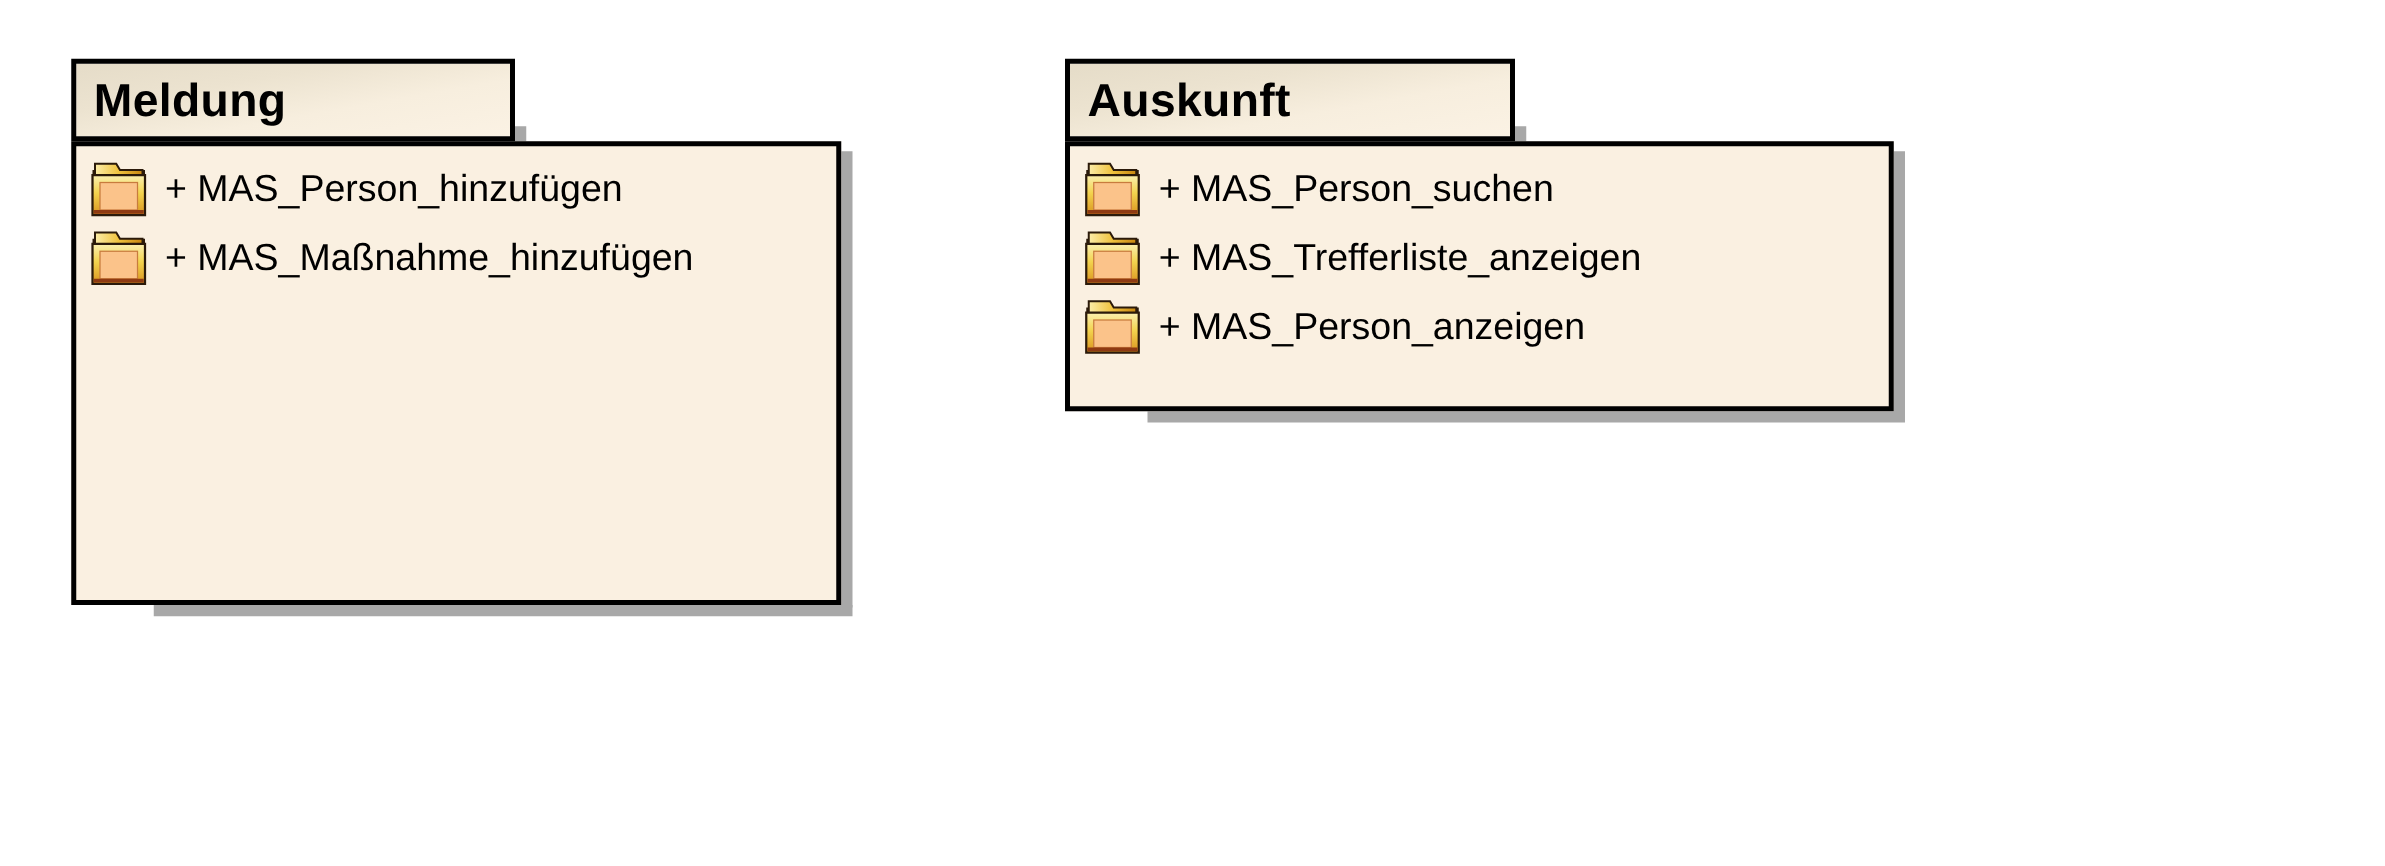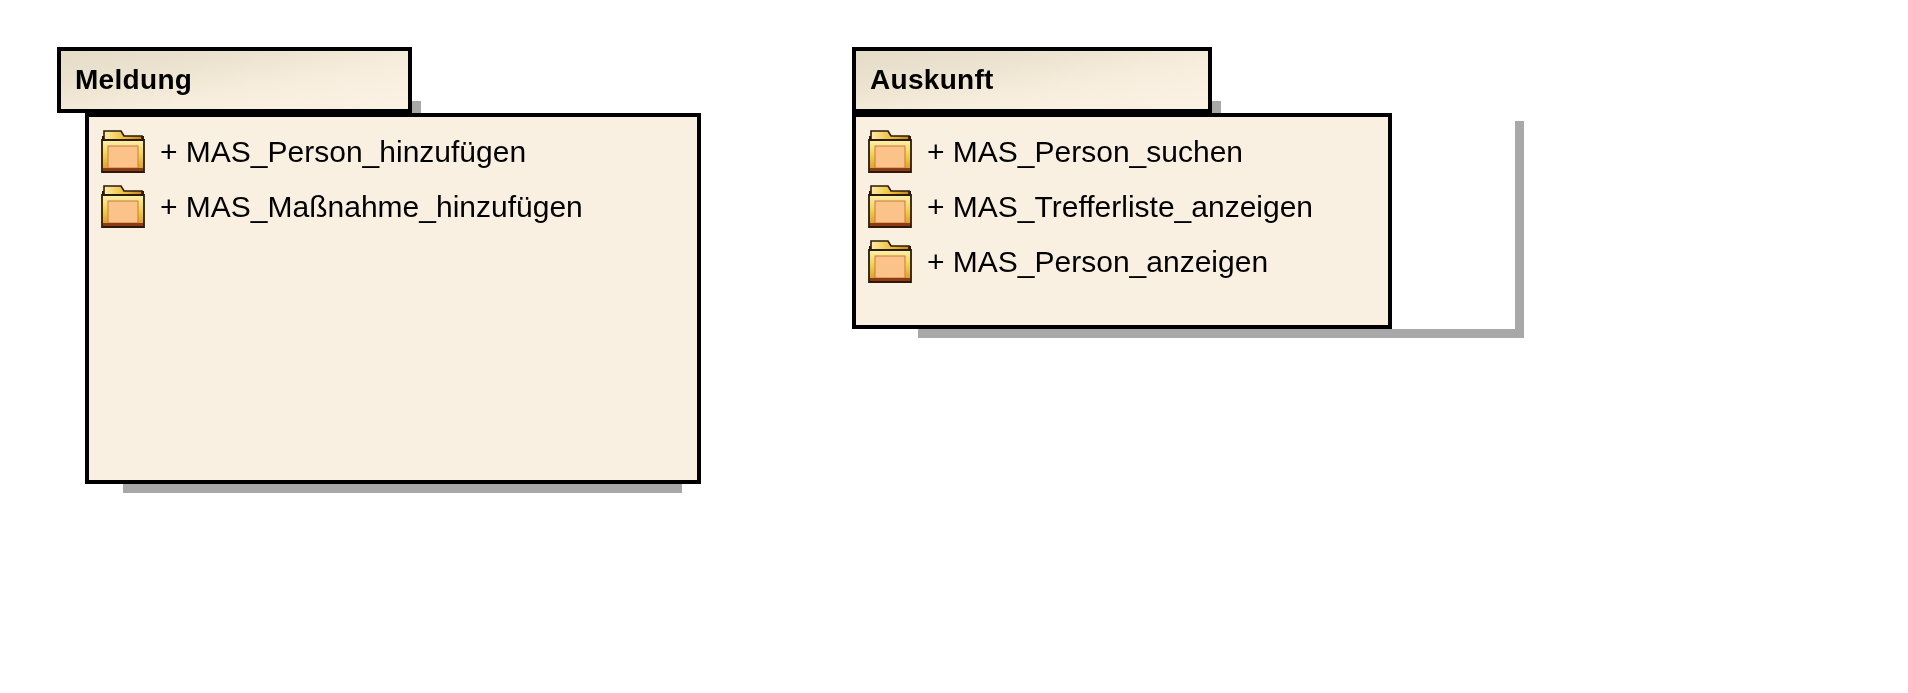--- a/index.html
+++ b/index.html
@@ -39,21 +39,21 @@
     box-sizing: border-box;
     border: 4px solid #000000;
     background: linear-gradient(170deg, #e5dcc8 0%, #ece3d0 32%, #f7eede 62%, #fbf2e4 100%);
     display: flex;
     align-items: center;
     z-index: 3;
   }
 
   .pkg-tab-title {
     font-weight: bold;
-    font-size: 28px;
+    font-size: 37px;
     color: #000000;
     letter-spacing: 0.3px;
     padding-left: 14px;
     line-height: 1;
     white-space: nowrap;
   }
 
   .pkg-body {
     position: absolute;
     left: 0;
@@ -94,28 +94,28 @@
   .pkg-item-label {
     font-size: 30px;
     color: #000000;
     padding-left: 13px;
     line-height: 1;
   }
 
   
   #pkg-meldung { left: 57px; top: 47px; width: 620px; height: 440px; }
   #pkg-meldung .pkg-tab  { width: 355px; height: 66px; }
-  #pkg-meldung .pkg-body { top: 66px; width: 616px; height: 371px; margin-left: 28px; }
+  #pkg-meldung .pkg-body { top: 66px; width: 616px; height: 371px; }
   #pkg-meldung .pkg-shadow.tab-sh  { left: 355px; top: 54px;  width: 9px;   height: 60px; }
   #pkg-meldung .pkg-shadow.body-sh-r { left: 616px; top: 74px; width: 9px;  height: 365px; }
   #pkg-meldung .pkg-shadow.body-sh-b { left: 66px;  top: 437px; width: 559px; height: 9px; }
 
   #pkg-auskunft { left: 852px; top: 47px; width: 670px; height: 285px; }
   #pkg-auskunft .pkg-tab  { width: 360px; height: 66px; }
-  #pkg-auskunft .pkg-body { top: 66px; width: 540px; height: 216px; text-decoration: underline; }
+  #pkg-auskunft .pkg-body { top: 66px; width: 663px; height: 216px; text-decoration: underline; }
   #pkg-auskunft .pkg-shadow.tab-sh   { left: 360px; top: 54px;  width: 9px;   height: 60px; }
   #pkg-auskunft .pkg-shadow.body-sh-r { left: 663px; top: 74px; width: 9px;  height: 210px; }
   #pkg-auskunft .pkg-shadow.body-sh-b { left: 66px;  top: 282px; width: 606px; height: 9px; }
 </style>
 </head>
 <body>
 
 <div id="canvas">
 
   <div class="package" id="pkg-meldung">

